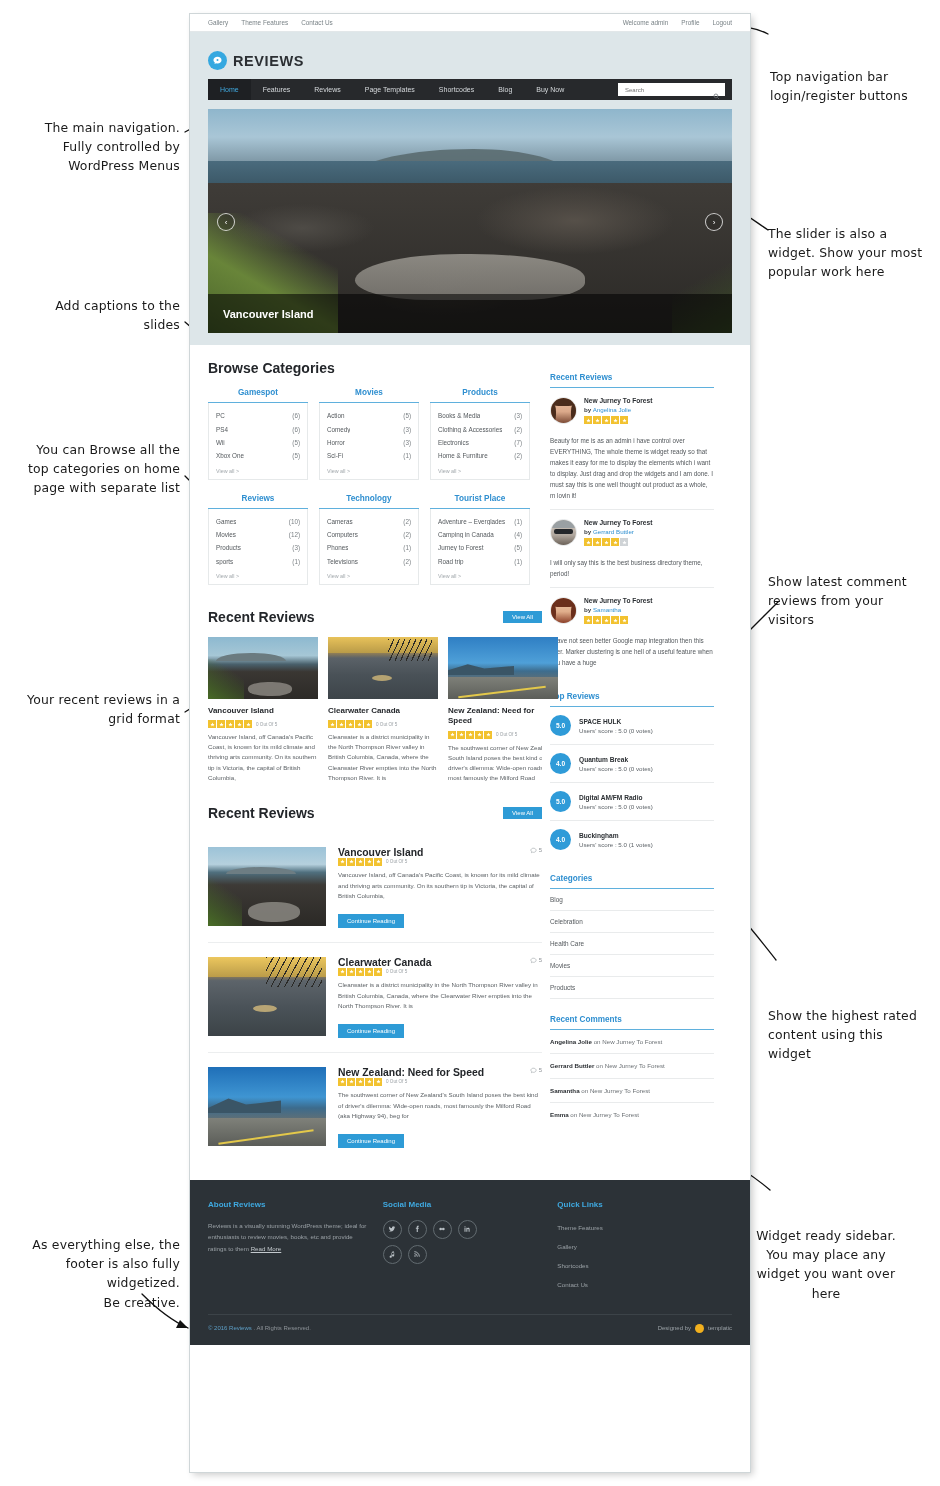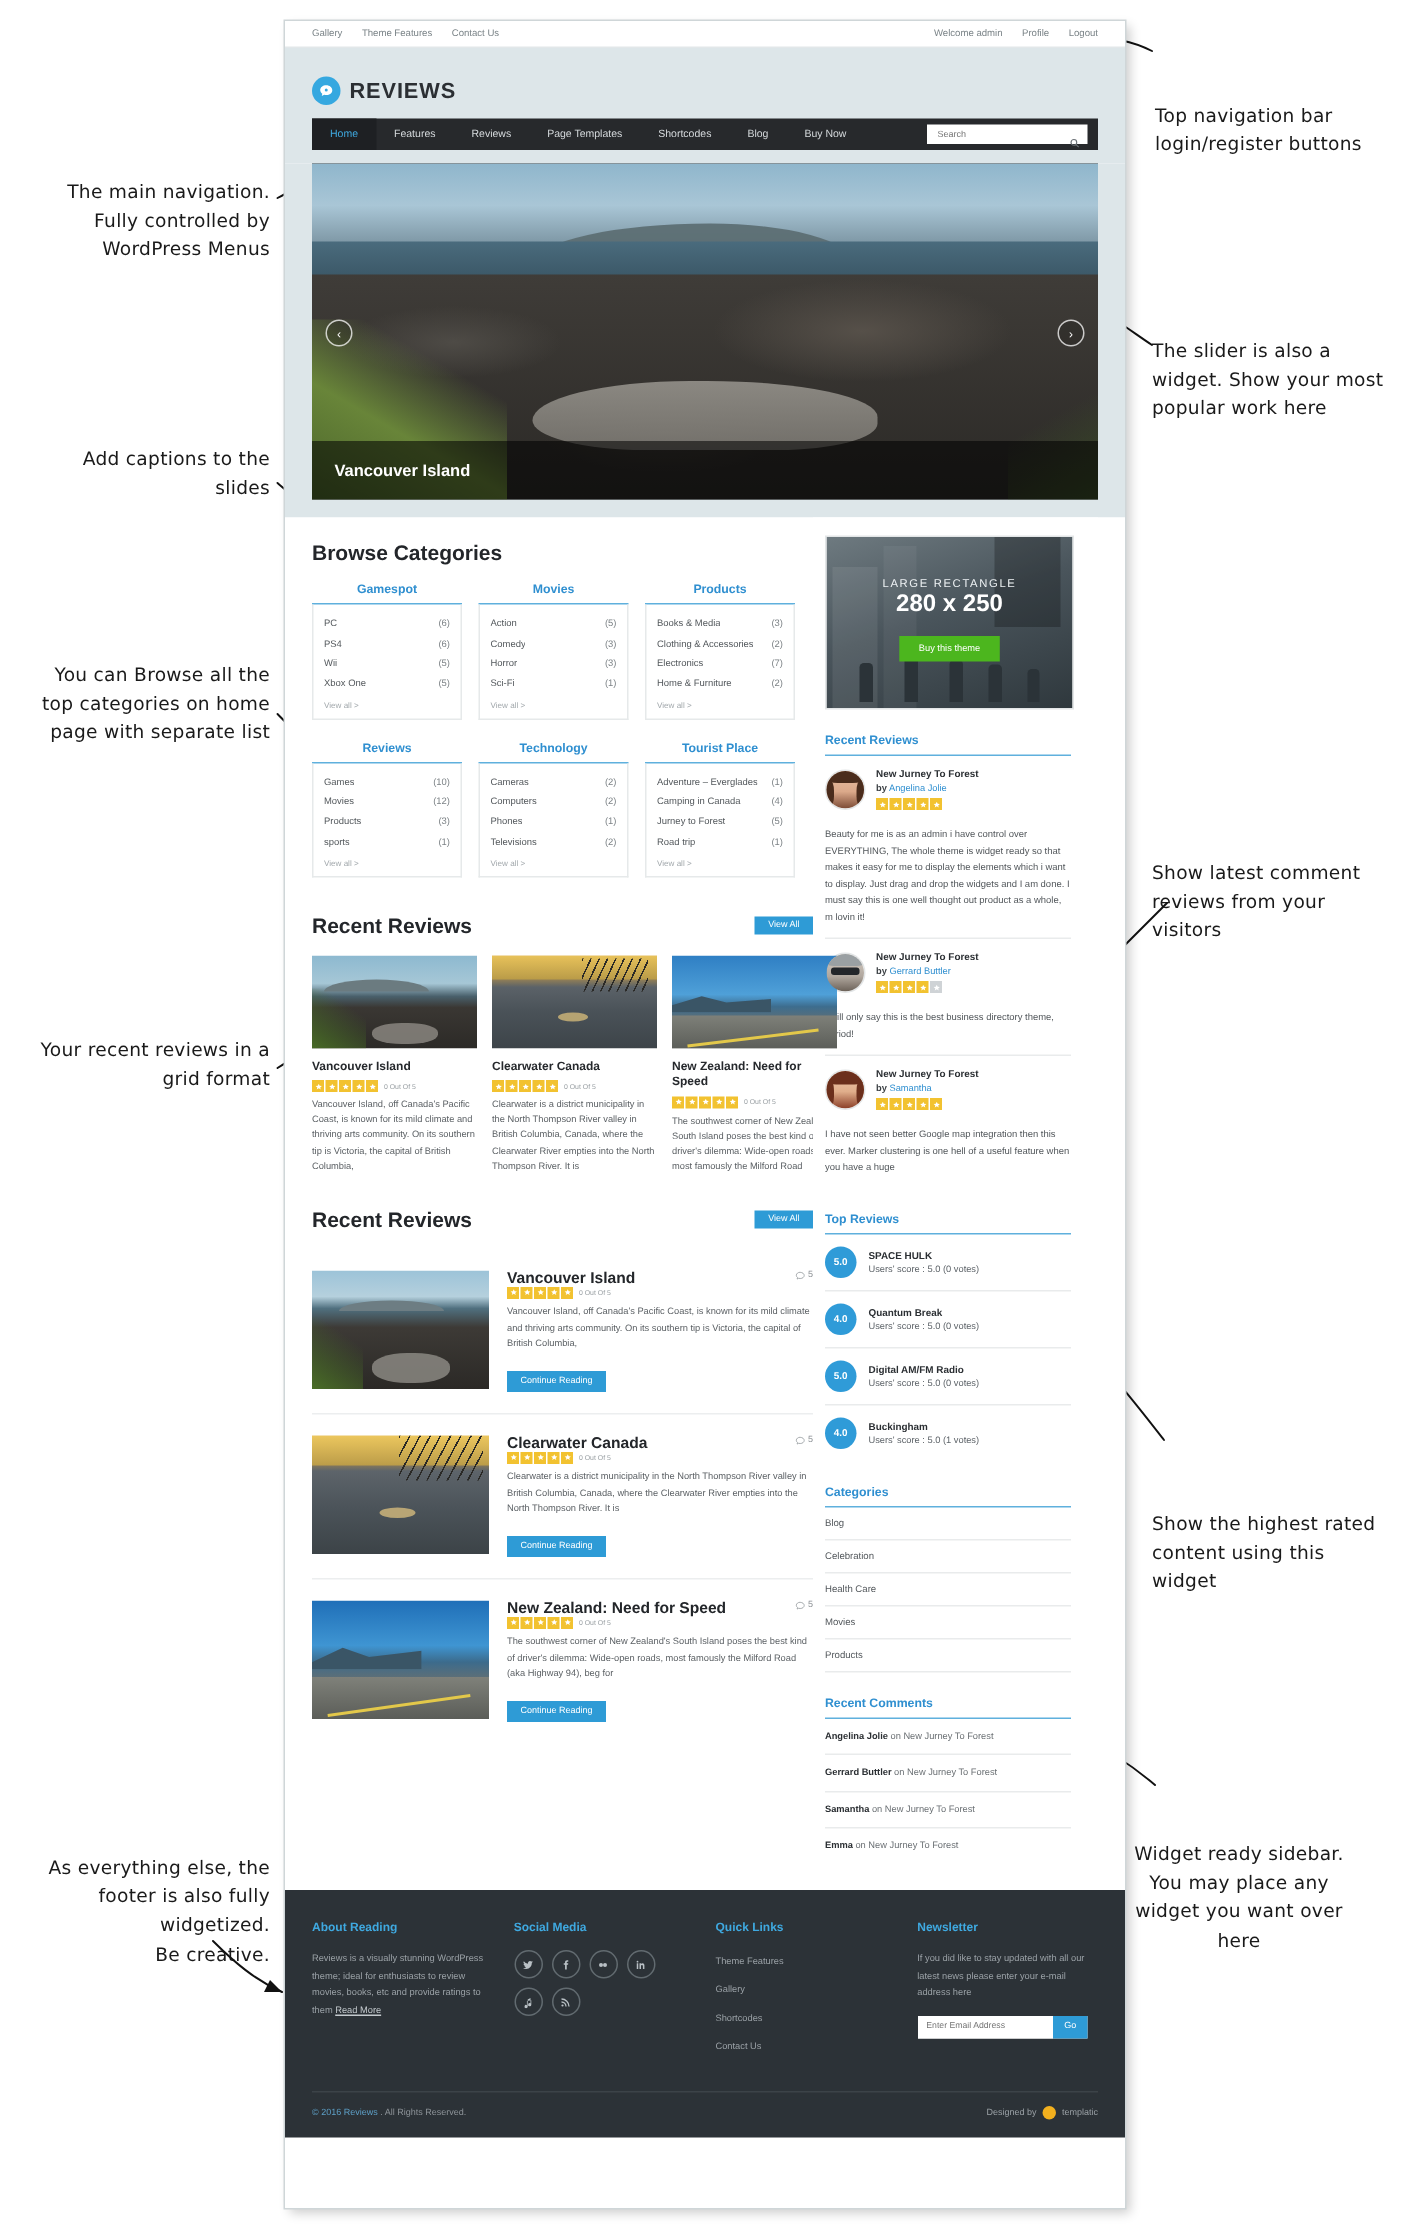--- a/index.html
+++ b/index.html
@@ -795,33 +795,20 @@
             </div>
             <p class="rl-exc">The southwest corner of New Zealand's South Island poses the best kind of driver's dilemma: Wide-open roads, most famously the Milford Road (aka Highway 94), beg for</p>
             <span class="cr-btn">Continue Reading</span>
           </div>
         </div>
       </div>
     </div>
 
     <div id="sidebar">
 
-      <div class="ad">
-        <div class="bldg" style="left:4px;top:20px;width:30px;height:94px;background:rgba(255,255,255,.08);"></div>
-        <div class="bldg" style="left:38px;top:6px;width:22px;height:108px;background:rgba(255,255,255,.05);"></div>
-        <div class="bldg" style="right:8px;top:0;width:44px;height:60px;background:rgba(0,0,0,.25);"></div>
-        <div class="ppl" style="left:22px;width:9px;height:26px;"></div>
-        <div class="ppl" style="left:52px;width:9px;height:30px;"></div>
-        <div class="ppl" style="left:82px;width:9px;height:28px;"></div>
-        <div class="ppl" style="left:108px;width:9px;height:25px;"></div>
-        <div class="ppl" style="left:134px;width:8px;height:22px;"></div>
-        <div class="adt1">LARGE RECTANGLE</div>
-        <div class="adt2">280 x 250</div>
-        <div class="adbtn">Buy this theme</div>
-      </div>
 
       <h4 class="wtitle">Recent Reviews</h4>
 
       <div class="review-item">
         <div class="ri-top">
           <div class="avatar">
             <div class="face" style="background:linear-gradient(#e9bfa2 0%,#dba98a 55%,#7c4b36 100%);position:relative;">
               <div style="position:absolute;left:0;right:0;top:0;height:32%;background:#4a2c1c;border-radius:50% 50% 30% 30%;"></div>
               <div style="position:absolute;left:-2px;top:22%;width:7px;height:72%;background:#4a2c1c;border-radius:40%;"></div>
               <div style="position:absolute;right:-2px;top:22%;width:7px;height:72%;background:#4a2c1c;border-radius:40%;"></div>
@@ -997,21 +984,21 @@
       <div class="rc-item"><b>Samantha</b><span> on New Jurney To Forest</span></div>
       <div class="rc-item" style="border-bottom:0;"><b>Emma</b><span> on New Jurney To Forest</span></div>
 
     </div>
   </div>
 
   <div id="footer">
     <div id="footcols">
 
       <div class="fcol">
-        <h5>About Reading</h5>
+        <h5>About Reviews</h5>
         <p><span>Reviews is a visually stunning WordPress theme; ideal for enthusiasts to review movies, books, etc and provide ratings to them </span><u>Read More</u></p>
       </div>
 
       <div class="fcol">
         <h5>Social Media</h5>
         <div class="socials">
           <span class="soc">
               <svg width="8" height="8" viewBox="0 0 24 24">
                 <path fill="#b9c0c5" d="M22 5.8c-.7.3-1.5.5-2.3.6.8-.5 1.4-1.3 1.7-2.2-.8.5-1.7.8-2.6 1A4 4 0 0012 8.8c0 .3 0 .6.1.9A11.5 11.5 0 013.6 4.5a4 4 0 001.2 5.4c-.6 0-1.2-.2-1.7-.5v.1c0 2 1.3 3.6 3.2 4-.6.2-1.2.2-1.8.1a4 4 0 003.7 2.8A8 8 0 012 18a11.4 11.4 0 006.2 1.8c7.4 0 11.4-6.1 11.4-11.4v-.5c.8-.6 1.5-1.3 2-2.1z"></path>
               </svg>
@@ -1047,28 +1034,20 @@
       </div>
 
       <div class="fcol">
         <h5>Quick Links</h5>
         <div class="flink">Theme Features</div>
         <div class="flink">Gallery</div>
         <div class="flink">Shortcodes</div>
         <div class="flink">Contact Us</div>
       </div>
 
-      <div class="fcol" style="padding-right:0;">
-        <h5>Newsletter</h5>
-        <p>If you did like to stay updated with all our latest news please enter your e-mail address here</p>
-        <div class="nlform">
-          <input type="text" placeholder="Enter Email Address" style="">
-          <span class="go">Go</span>
-        </div>
-      </div>
     </div>
 
     <div id="footbot">
       <div class="cp"><span>© 2016 Reviews</span><i> . All Rights Reserved.</i></div>
       <div class="db">
         <span>Designed by</span>
         <span class="tpl"></span>
         <span>templatic</span>
       </div>
     </div>

